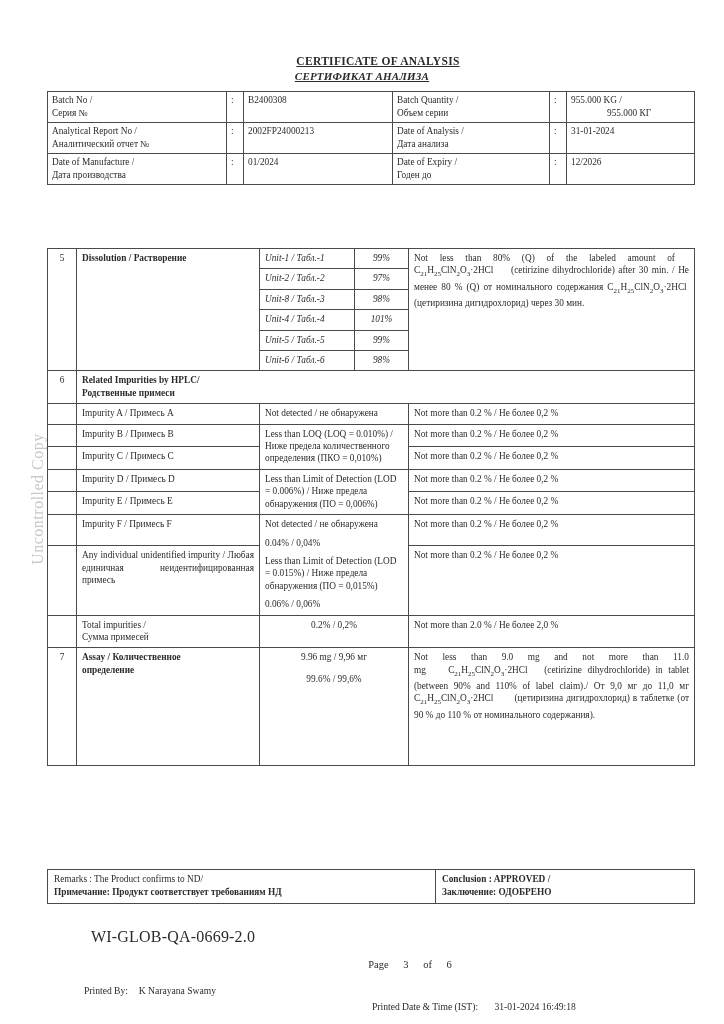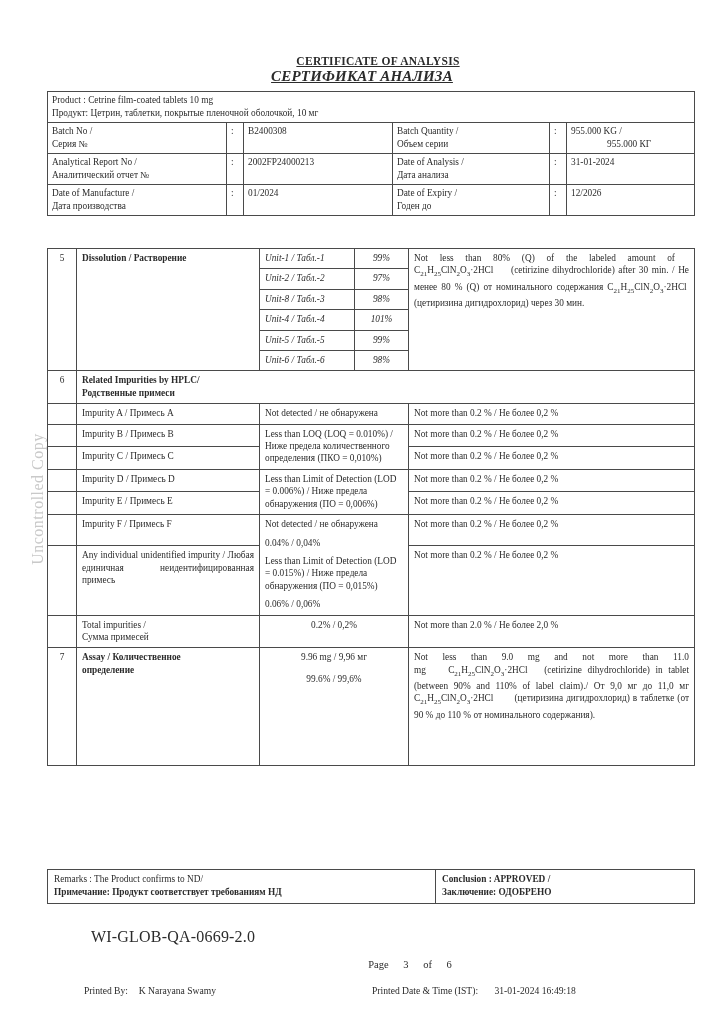--- a/index.html
+++ b/index.html
@@ -30,21 +30,21 @@
   .title-en {
     font-size: 11.5px;
     font-weight: bold;
     letter-spacing: 0.3px;
     text-decoration: underline;
     display: block;
     line-height: 15px;
     padding-left: 32px;
   }
   .title-ru {
-    font-size: 15px;
+    font-size: 11px;
     font-weight: bold;
     font-style: italic;
     letter-spacing: 0.2px;
     text-decoration: underline;
     display: block;
     line-height: 14px;
   }
   
   .watermark {
     position: absolute;
@@ -152,46 +152,40 @@
   }
   .footer .printed-by {
     position: absolute;
     left: 84px;
     top: 0;
     white-space: nowrap;
   }
   .footer .printed-date {
     position: absolute;
     left: 372px;
-    top: 0;
+    top: 16px;
     white-space: nowrap;
   }
   .footer .printed-date .val { margin-left: 14px; }
   .sp { display: inline-block; }
 </style>
 </head>
 <body>
 
 <div class="page">
 
   <div class="watermark">Uncontrolled Copy</div>
 
   <div class="title-block">
     <span class="title-en">CERTIFICATE OF ANALYSIS</span>
     <span class="title-ru">СЕРТИФИКАТ АНАЛИЗА</span>
   </div>
 
   <table class="hdr">
     <tbody>
-        <tr>
-      <td colspan="6">
-        <div>Product : Cetrine film-coated tablets 10 mg</div>
-        <div>Продукт: Цетрин, таблетки, покрытые пленочной оболочкой, 10 мг</div>
-      </td>
-    </tr>
     <tr>
       <td style="width:170px">
         <div>Batch No /</div>
         <div>Серия №</div>
       </td>
       <td class="colon">:</td>
       <td style="width:140px">B2400308</td>
       <td style="width:148px">
         <div>Batch Quantity /</div>
         <div>Объем серии</div>

